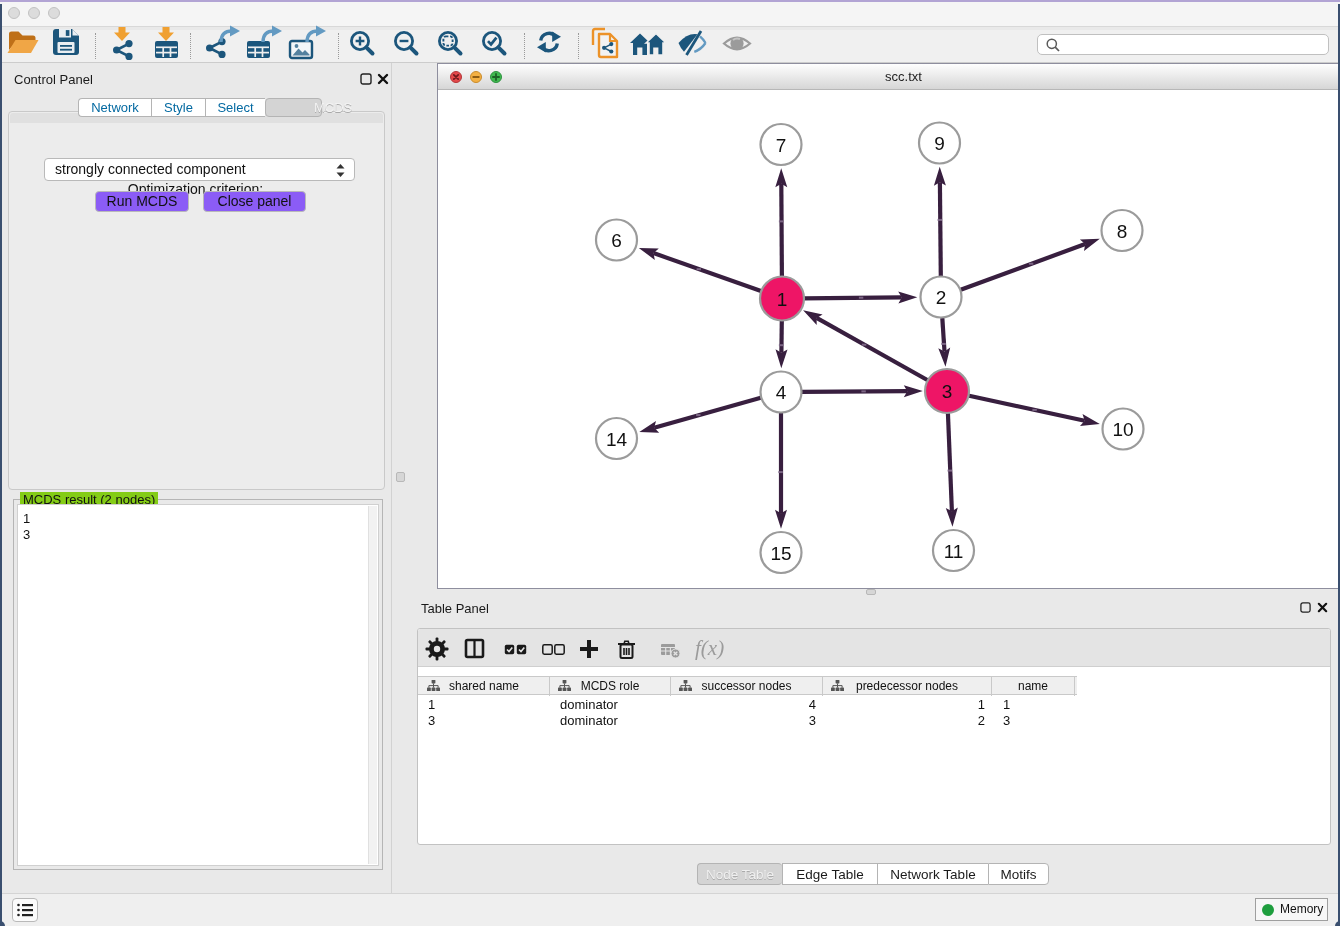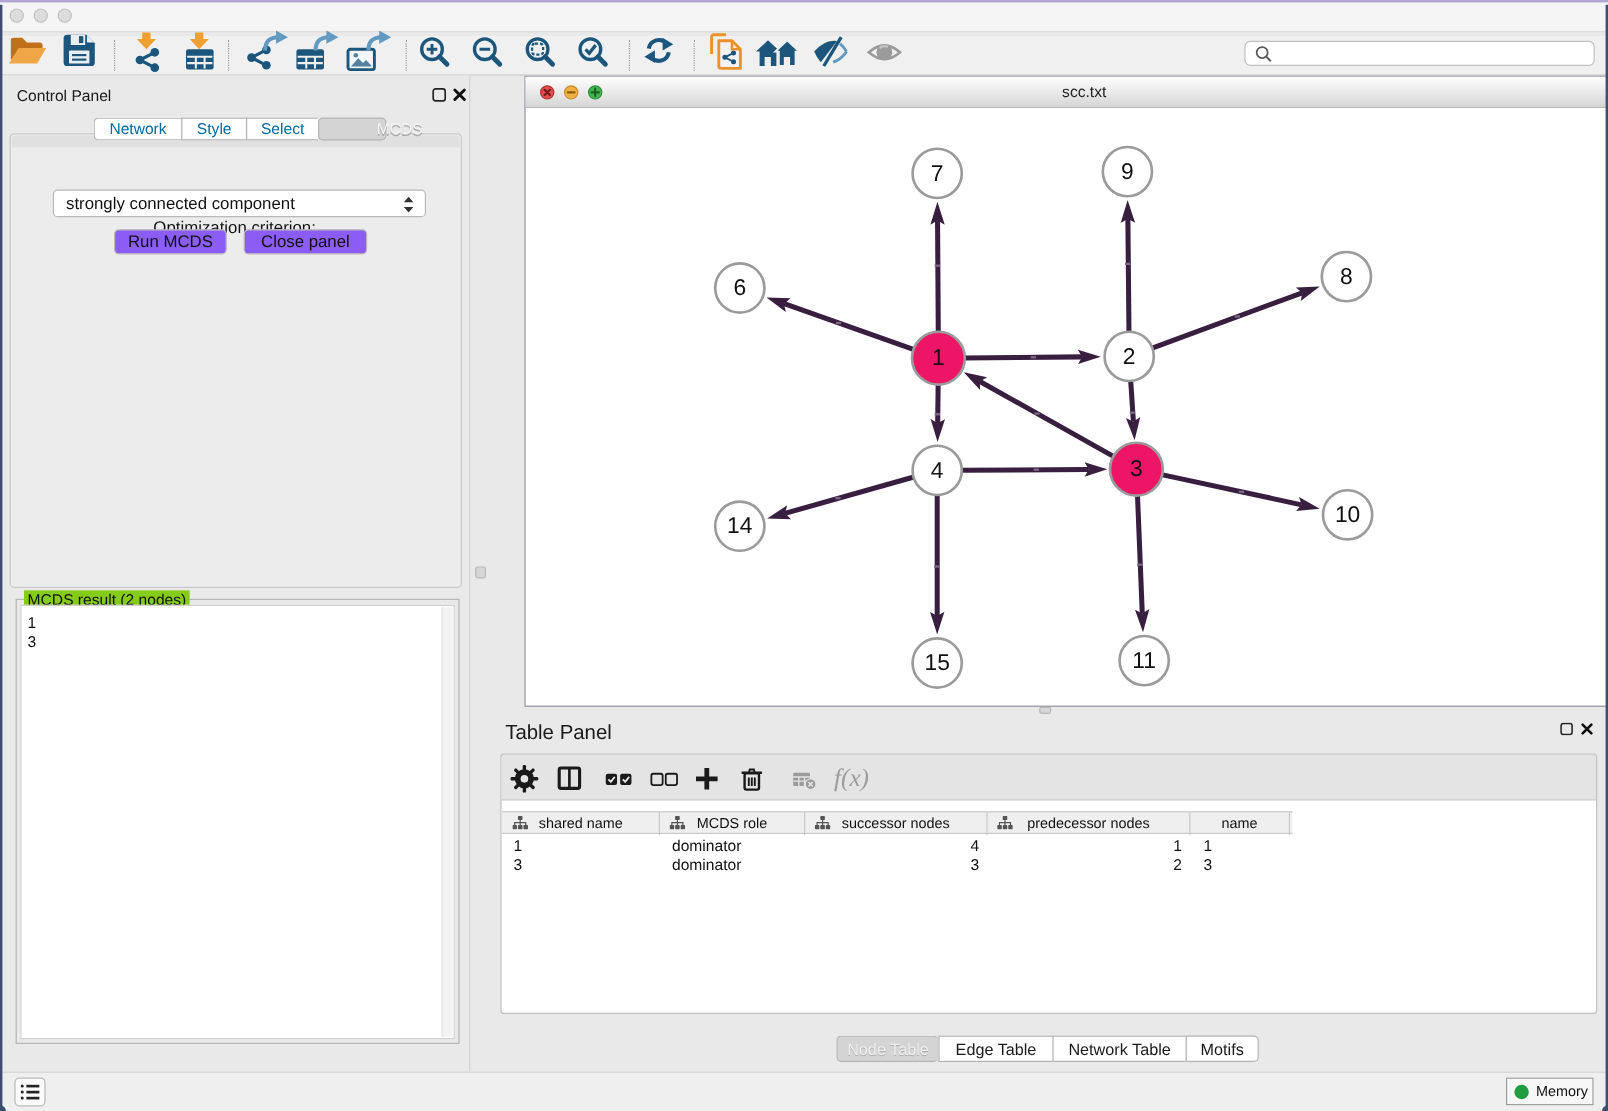--- a/index.html
+++ b/index.html
@@ -37,21 +37,21 @@
 #fs-text { position:absolute; left:5px; top:6px; font-size:13px; color:#111; line-height:16px; }
 
 
 #netframe { left:405px; top:63px; width:933px; height:526px; border:1px solid #8e8e9e; background:#ffffff;margin-left:32px; }
 #nf-title { position:absolute; left:0; top:0; width:100%; height:26px; background:linear-gradient(#fefefe,#d6d6d6); border-bottom:1px solid #b7b7b7; }
 #nf-text { position:absolute; top:5px; width:100%; text-align:center; font-size:13px; color:#222; }
 .mac { position:absolute; top:7px; width:12px; height:12px; border-radius:50%; }
 
 
 #tpanel { left:393px; top:592px; width:947px; height:301px; background:#e9e9e9; }
-#tp-title { position:absolute; left:28px; top:9px; font-size:17px; color:#1a1a1a; }
+#tp-title { position:absolute; left:28px; top:9px; font-size:13px; color:#1a1a1a; }
 #tp-box { position:absolute; left:24px; top:36px; width:914px; height:217px; background:#ffffff; border:1px solid #c2c2c2; border-radius:3px; overflow:hidden; }
 #tp-toolbar { position:absolute; left:0; top:0; width:100%; height:38px; background:#e4e4e4; border-bottom:1px solid #cfcfcf; }
 #tp-header { position:absolute; left:0; top:47px; width:659px; height:19px; background:#efefef; border-top:1px solid #c9c9c9; border-bottom:1px solid #c9c9c9; }
 .hcell { position:absolute; top:0; height:19px; border-right:1px solid #c9c9c9; font-size:12px; color:#111; text-align:center; line-height:18px; }
 .trow { position:absolute; font-size:13px; color:#111; }
 #tp-tabs { position:absolute; left:304px; top:271px; display:flex; }
 .ttab { height:22px; line-height:21px; font-size:13.5px; color:#1a1a1a; background:#fff; border:1px solid #b4b4b4; border-right:none; padding:0; text-align:center; }
 .ttab.sel { background:#d4d4d4; color:#f0f0f0; border-radius:4px; text-shadow:0 1px 0 #aaa; }
 
 

